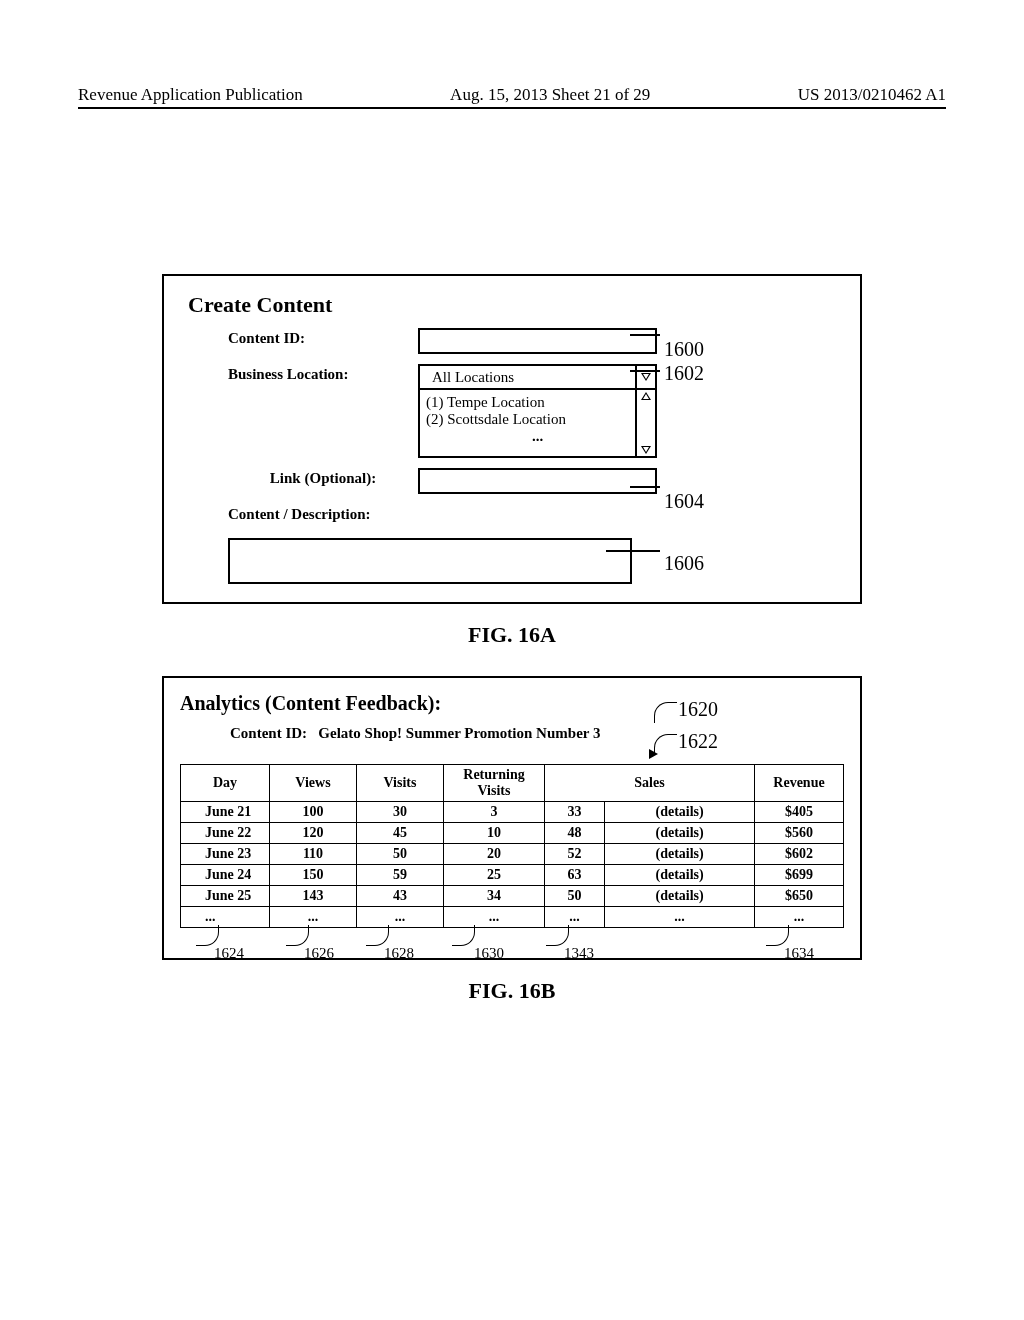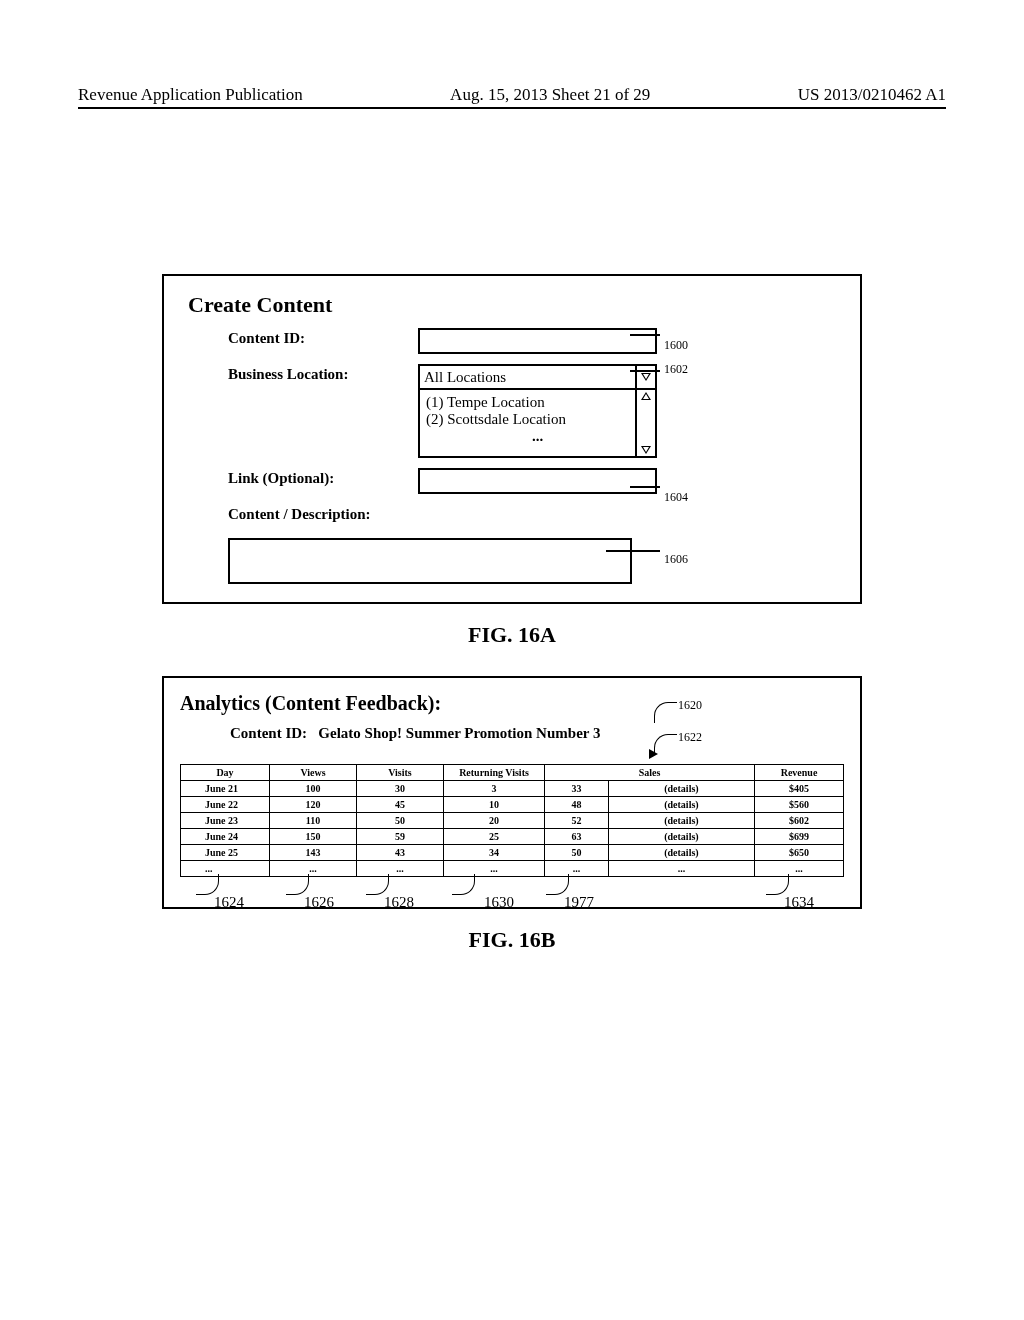--- a/index.html
+++ b/index.html
@@ -57,21 +57,21 @@
     width: 235px;
   }
   .dropdown {
     border: 2px solid #000;
     width: 235px;
     position: relative;
   }
   .dropdown-selected {
     height: 22px;
     line-height: 22px;
-    padding-left: 4px;
+    padding-left: 12px;
     font-size: 15px;
     border-bottom: 2px solid #000;
   }
   .dropdown-arrow {
     position: absolute;
     right: 0;
     top: 0;
     width: 18px;
     height: 22px;
     border-left: 2px solid #000;
@@ -104,21 +104,21 @@
     height: 42px;
     margin-left: 40px;
     margin-top: 4px;
   }
   .callout-line {
     position: absolute;
     background: #000;
   }
   .callout-label {
     position: absolute;
-    font-size: 12px;
+    font-size: 20px;
   }
   .fig-caption {
     text-align: center;
     font-size: 22px;
     font-weight: bold;
     margin-top: 18px;
   }
   .fig16b {
     margin-top: 28px;
     width: 700px;
@@ -130,21 +130,21 @@
     font-weight: bold;
   }
   .fig16b-sub {
     font-size: 15px;
     font-weight: bold;
     margin: 10px 0 22px 50px;
   }
   table.analytics {
     border-collapse: collapse;
     width: 100%;
-    font-size: 10px;
+    font-size: 14px;
   }
   table.analytics th, table.analytics td {
     border: 1.5px solid #000;
     padding: 2px 4px;
     text-align: center;
     font-weight: bold;
   }
   table.analytics td.day { text-align: left; padding-left: 24px; }
   .col-callout {
     position: absolute;
@@ -213,21 +213,21 @@
               <div style="position:absolute;top:2px;left:-3px;width:0;height:0;border-left:3px solid transparent;border-right:3px solid transparent;border-bottom:5px solid #fff;"></div>
             </div>
             <div style="width:0;height:0;border-left:5px solid transparent;border-right:5px solid transparent;border-top:8px solid #000;margin-bottom:2px;position:relative;">
               <div style="position:absolute;top:-7px;left:-3px;width:0;height:0;border-left:3px solid transparent;border-right:3px solid transparent;border-top:5px solid #fff;"></div>
             </div>
           </div>
         </div>
       </div>
     </div>
 
-    <div class="formrow" style="margin-top:4px;">
+    <div class="formrow" style="margin-top:4px;text-align:center;">
       <div class="formlabel">Link (Optional):</div>
       <div class="textinput"></div>
     </div>
 
     <div class="formrow" style="margin-bottom:15px;">
       <div class="formlabel">Content / Description:</div>
     </div>
     <div class="textarea-large"></div>
 
     <div class="callout-line" style="top:58px; left:466px; width:30px; height:1.5px;"></div>
@@ -324,22 +324,22 @@
         </tbody>
     </table>
 
     <div class="curve" style="bottom:12px; left:32px;"></div>
     <div class="col-callout" style="bottom:-4px; left:50px;">1624</div>
     <div class="curve" style="bottom:12px; left:122px;"></div>
     <div class="col-callout" style="bottom:-4px; left:140px;">1626</div>
     <div class="curve" style="bottom:12px; left:202px;"></div>
     <div class="col-callout" style="bottom:-4px; left:220px;">1628</div>
     <div class="curve" style="bottom:12px; left:288px;"></div>
-    <div class="col-callout" style="bottom:-4px; left:320px;">1630</div>
+    <div class="col-callout" style="bottom:-4px; left:310px;">1630</div>
     <div class="curve" style="bottom:12px; left:382px;"></div>
-    <div class="col-callout" style="bottom:-4px; left:400px;">1977</div>
+    <div class="col-callout" style="bottom:-4px; left:400px;">1343</div>
     <div class="curve" style="bottom:12px; left:602px;"></div>
     <div class="col-callout" style="bottom:-4px; left:620px;">1634</div>
   </div>
 
   <div class="fig-caption">FIG. 16B</div>
 
 </div>
 
 </body></html>

